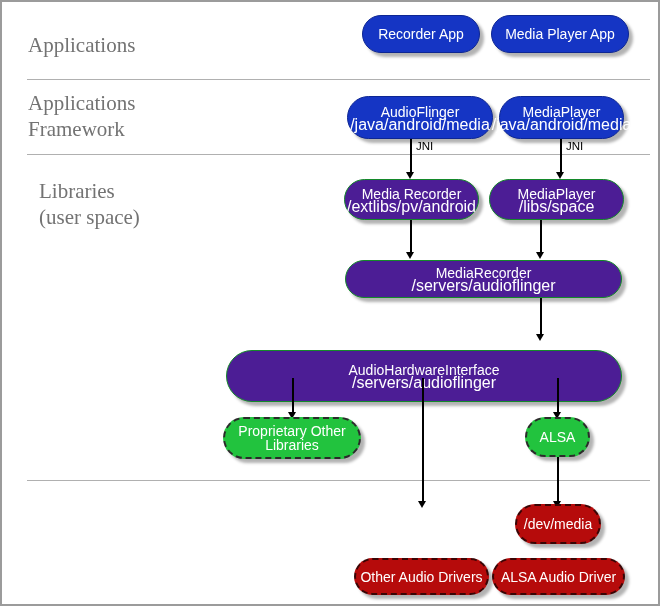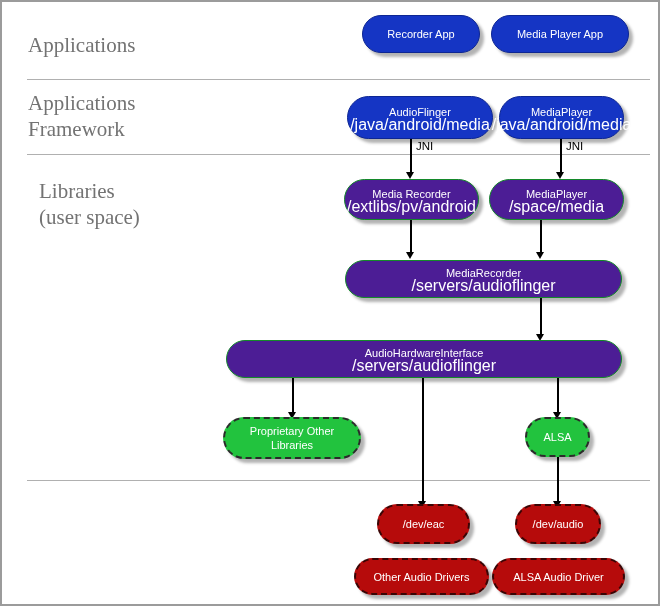--- a/index.html
+++ b/index.html
@@ -11,21 +11,21 @@
   .divider{position:absolute;height:1px;background:#b0b0b0;left:25px;width:623px;}
   .section-label{
     position:absolute;color:#737373;font-size:21px;line-height:26px;
     white-space:pre;letter-spacing:0px;font-family:Liberation Serif, serif;
   }
   .node{
     position:absolute;box-sizing:border-box;display:flex;flex-direction:column;
     align-items:center;justify-content:center;color:#ffffff;text-align:center;
     border-radius:999px;box-shadow:4px 4px 3px rgba(0,0,0,0.30);
   }
-  .node .t1{font-size:11px;line-height:14px;white-space:nowrap;text-align:center;}
+  .node .t1{font-size:14px;line-height:14px;white-space:nowrap;text-align:center;}
   .node .t2{font-size:16px;line-height:12px;white-space:nowrap;}
   .blue{background:#1535c4;border:1px solid #0d2693;}
   .green{background:#4c1d95;border:1px solid #14892a;}
   .green-dash{background:#22c33e;border:2px dashed #2b2b2b;}
   .red-dash{background:#b60b0b;border:2px dashed #3a0505;}
   .vline{position:absolute;width:1.5px;background:#000000;}
   .arrowhead{
     position:absolute;width:0;height:0;
     border-left:4.5px solid transparent;border-right:4.5px solid transparent;
     border-top:7px solid #000000;
@@ -68,38 +68,38 @@
   <div class="vline" style="left:558px;top:137px;height:35px;"></div>
   <div class="arrowhead" style="left:554px;top:170px;"></div>
   <div class="jni" style="left:564px;top:138px;">JNI</div>
 
   <div class="node green" style="left:342px;top:177px;width:135px;height:41px;">
     <span class="t1">Media Recorder</span>
     <span class="t2">/extlibs/pv/android</span>
   </div>
   <div class="node green" style="left:487px;top:177px;width:135px;height:41px;">
     <span class="t1">MediaPlayer</span>
-    <span class="t2">/space/media</span>
+    <span class="t2">/libs/space</span>
   </div>
 
   <div class="vline" style="left:408px;top:218px;height:34px;"></div>
   <div class="arrowhead" style="left:404px;top:250px;"></div>
 
   <div class="vline" style="left:538px;top:218px;height:34px;"></div>
   <div class="arrowhead" style="left:534px;top:250px;"></div>
 
   <div class="node green" style="left:343px;top:258px;width:277px;height:38px;">
     <span class="t1">MediaRecorder</span>
     <span class="t2">/servers/audioflinger</span>
   </div>
 
   <div class="vline" style="left:538px;top:296px;height:38px;"></div>
   <div class="arrowhead" style="left:534px;top:332px;"></div>
 
-  <div class="node green" style="left:224px;top:338px;width:396px;height:38px;">
+  <div class="node green" style="left:224px;top:348px;width:396px;height:52px;">
     <span class="t1">AudioHardwareInterface</span>
     <span class="t2">/servers/audioflinger</span>
   </div>
 
   <div class="vline" style="left:290px;top:376px;height:36px;"></div>
   <div class="arrowhead" style="left:286px;top:410px;"></div>
 
   <div class="vline" style="left:420px;top:376px;height:125px;"></div>
   <div class="arrowhead" style="left:416px;top:499px;"></div>
 
@@ -110,25 +110,22 @@
     <span class="t1">Proprietary Other</span>
     <span class="t1">Libraries</span>
   </div>
   <div class="node green-dash" style="left:523px;top:415px;width:65px;height:40px;">
     <span class="t1">ALSA</span>
   </div>
 
   <div class="vline" style="left:555px;top:455px;height:46px;"></div>
   <div class="arrowhead" style="left:551px;top:499px;"></div>
 
-  <div class="node red-dash" style="left:375px;top:502px;width:93px;height:40px;">
-    <span class="t1">/dev/eac</span>
-  </div>
   <div class="node red-dash" style="left:513px;top:502px;width:86px;height:40px;">
-    <span class="t1">/dev/audio</span>
+    <span class="t1">/dev/media</span>
   </div>
   <div class="node red-dash" style="left:352px;top:556px;width:135px;height:37px;">
     <span class="t1">Other Audio Drivers</span>
   </div>
   <div class="node red-dash" style="left:490px;top:556px;width:133px;height:37px;">
     <span class="t1">ALSA Audio Driver</span>
   </div>
 
 </div>
 

